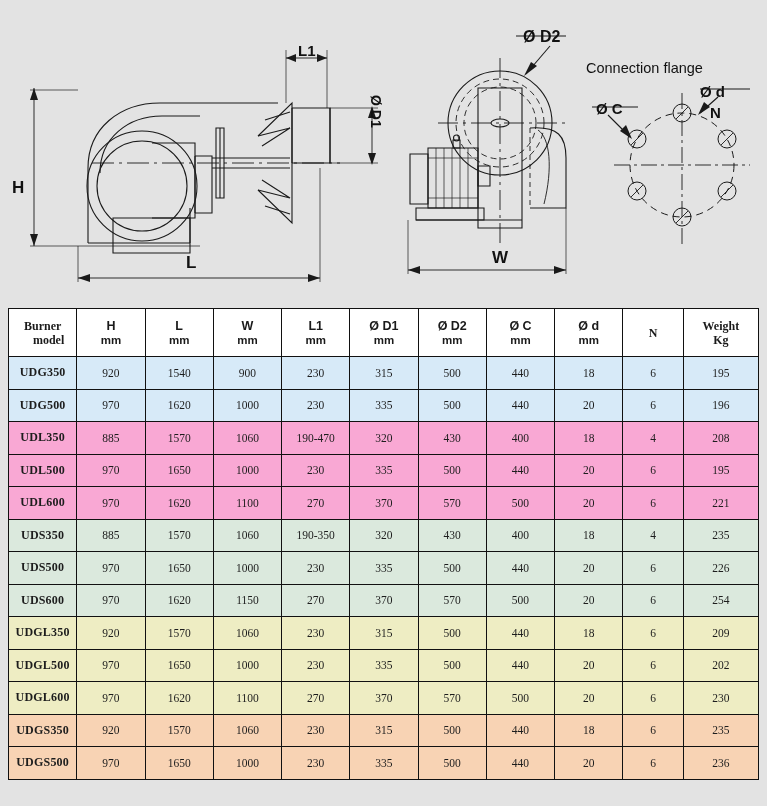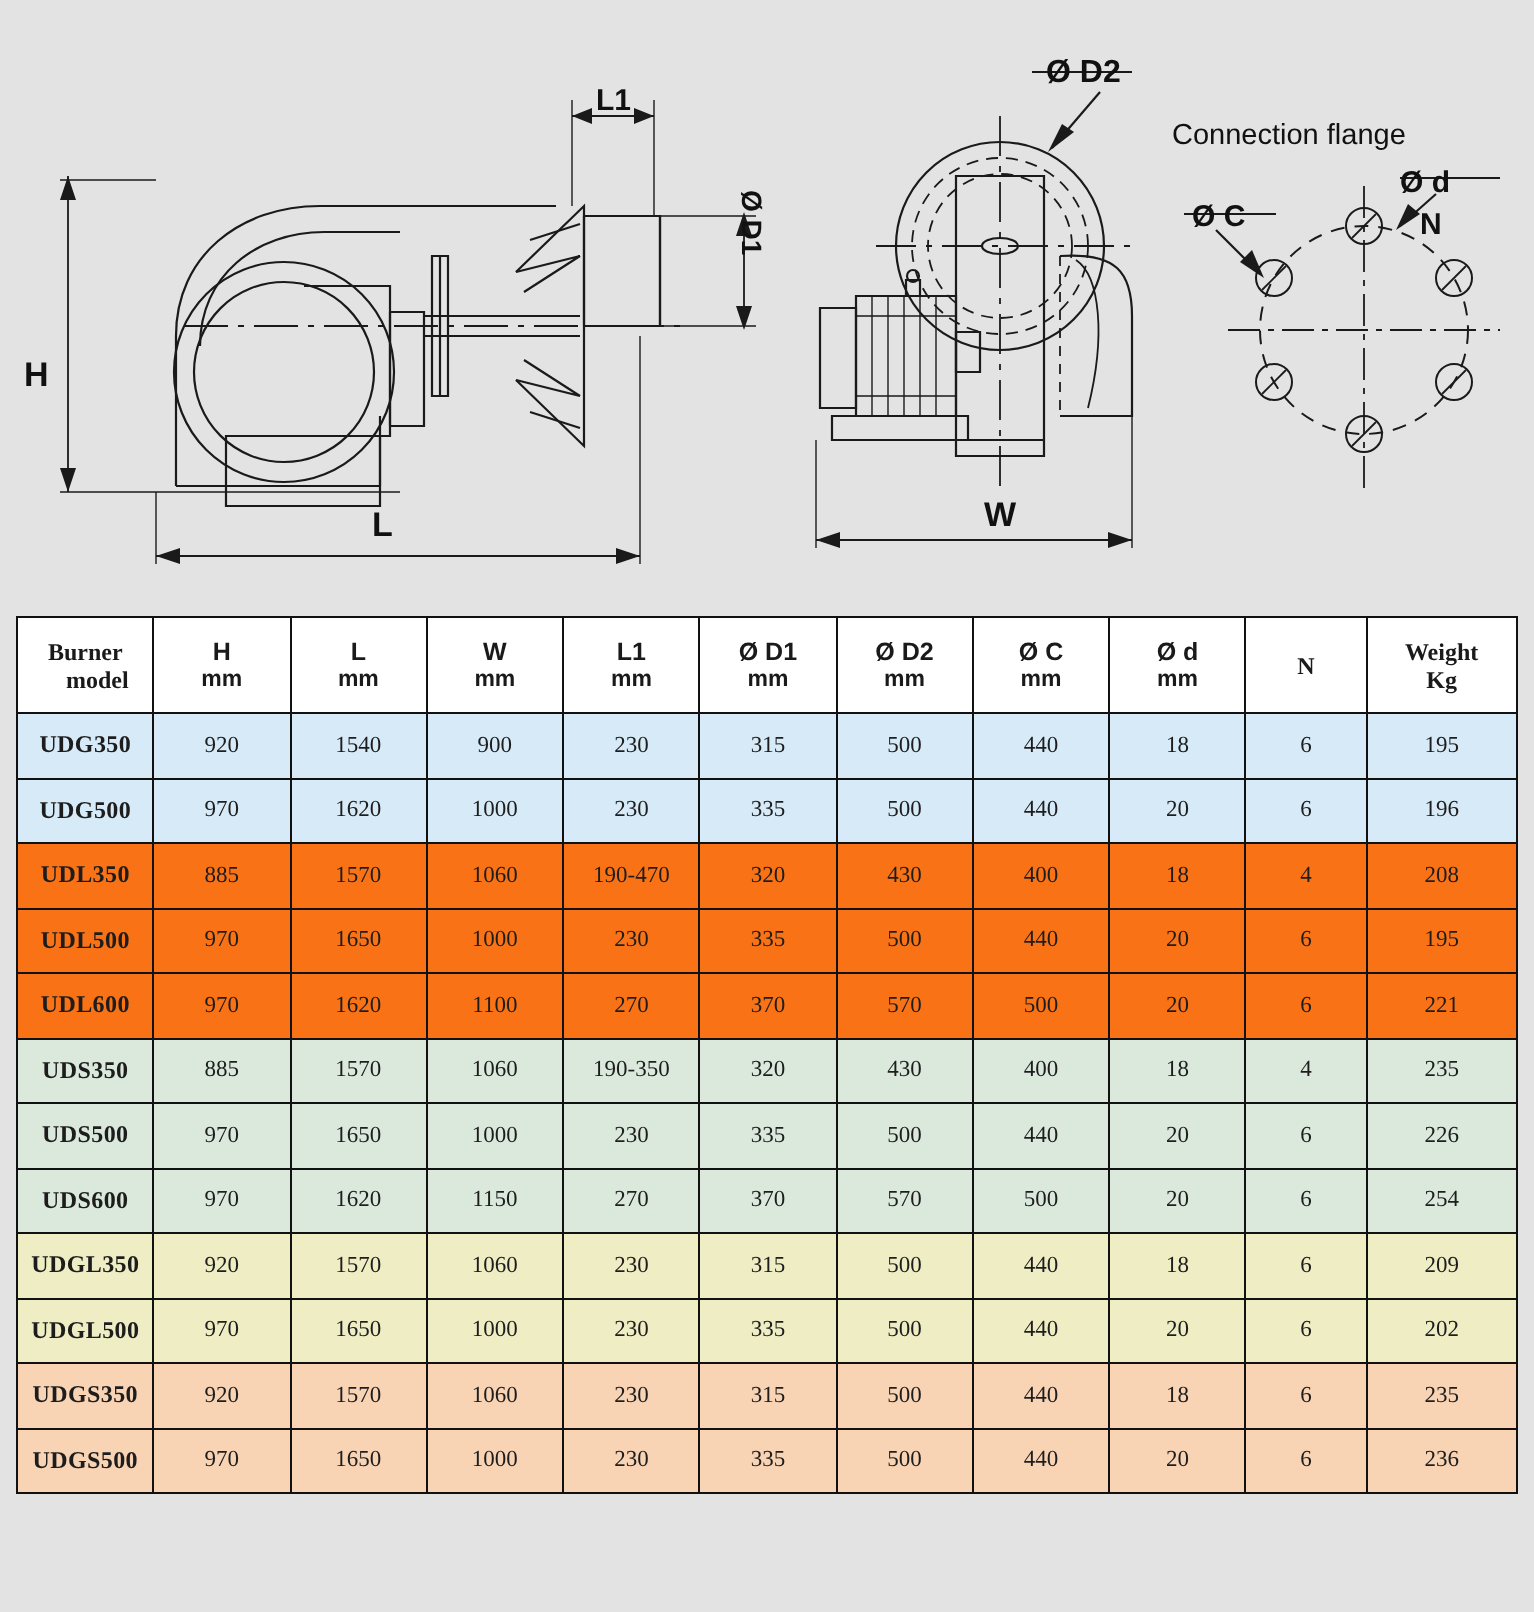--- a/index.html
+++ b/index.html
@@ -100,21 +100,21 @@
     color: #1d1d1d;
   }
   table.spec tbody td.model {
     font-weight: bold;
     font-size: 12px;
     letter-spacing: 0.2px;
   }
 
   
   tr.g-udg   td { background: #d7eaf8; }
-  tr.g-udl   td { background: #f97316; }
+  tr.g-udl   td { background: #f9a8d4; }
   tr.g-uds   td { background: #dbe9dd; }
   tr.g-udgl  td { background: #eeedc3; }
   tr.g-udgs  td { background: #f8d3b4; }
 
   
   col.c-model { width: 68px; }
   col.c-dim   { width: 68px; }
   col.c-n     { width: 60px; }
   col.c-w     { width: 75px; }
 </style>
@@ -477,20 +477,33 @@
             <td>1650</td>
             <td>1000</td>
             <td>230</td>
             <td>335</td>
             <td>500</td>
             <td>440</td>
             <td>20</td>
             <td>6</td>
             <td>202</td>
           </tr>
+          <tr class="g-udgl">
+            <td class="model">UDGL600</td>
+            <td>970</td>
+            <td>1620</td>
+            <td>1100</td>
+            <td>270</td>
+            <td>370</td>
+            <td>570</td>
+            <td>500</td>
+            <td>20</td>
+            <td>6</td>
+            <td>230</td>
+          </tr>
           <tr class="g-udgs">
             <td class="model">UDGS350</td>
             <td>920</td>
             <td>1570</td>
             <td>1060</td>
             <td>230</td>
             <td>315</td>
             <td>500</td>
             <td>440</td>
             <td>18</td>

